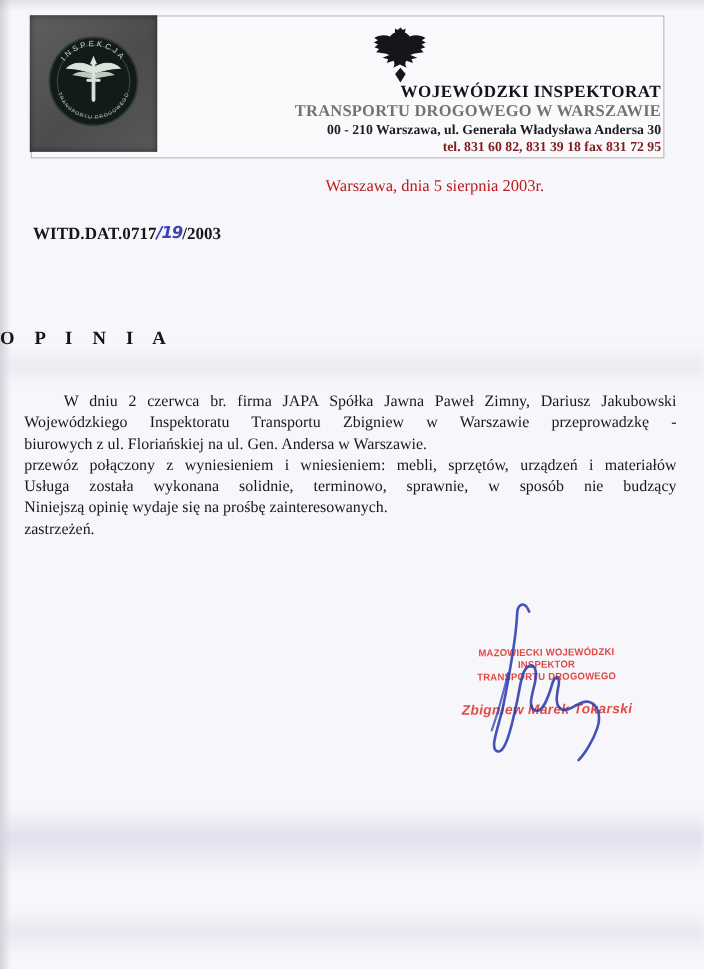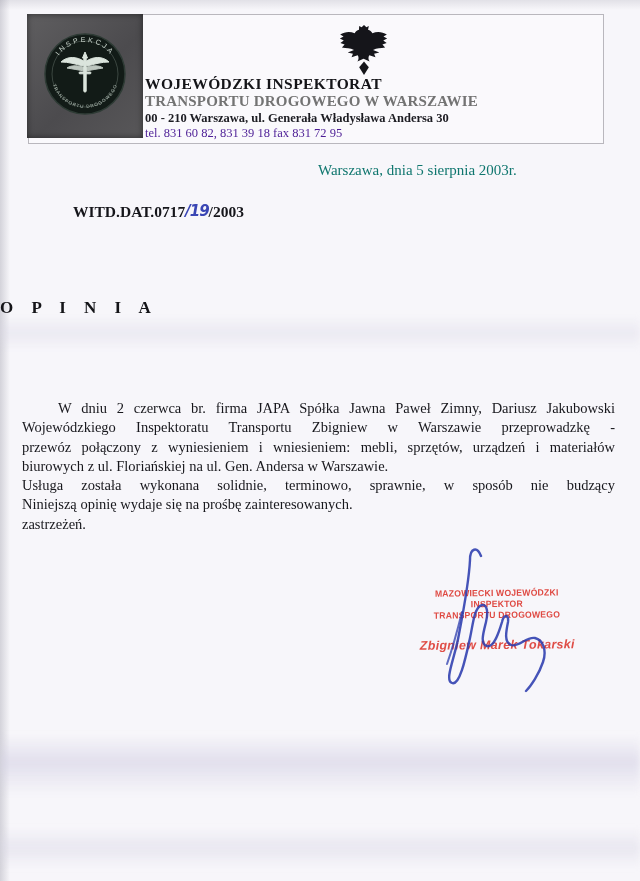--- a/index.html
+++ b/index.html
@@ -23,36 +23,36 @@
     background:linear-gradient(180deg,rgba(216,214,228,0),rgba(212,210,226,.4),rgba(216,214,228,0));}
 
   
   .letterhead{position:absolute;left:28px;top:14px;width:574px;height:128px;
     border:1px solid #b9b7bd;background:rgba(255,255,255,.35);}
   .logo-bar{position:absolute;left:-2px;top:-1px;width:116px;height:124px;
     background:linear-gradient(135deg,#5f5e60 0%,#4c4b4e 55%,#585759 100%);
     box-shadow:inset 0 0 6px rgba(0,0,0,.5);}
   .logo-emblem{position:absolute;left:16px;top:18px;width:84px;height:84px;}
   .eagle{position:absolute;left:306px;top:8px;width:58px;height:54px;}
-  .lh-text{position:absolute;left:116px;top:0;width:456px;text-align:left;}
+  .lh-text{position:absolute;left:116px;top:0;width:456px;text-align:right;}
   .org1{margin-top:60px;font-size:15.5px;font-weight:bold;letter-spacing:.4px;color:#141418;}
   .org2{font-size:15px;font-weight:bold;letter-spacing:.2px;color:#737373;}
   .addr{font-size:12.5px;font-weight:600;margin-top:1px;color:#1c1c22;}
-  .tel{font-size:12.5px;font-weight:400;color:#4c1d95;}
+  .tel{font-size:12.5px;font-weight:700;color:#7f1d1d;}
 
-  .date-line{position:absolute;left:318px;top:162px;font-size:15px;color:#0f766e;}
-  .ref-line{position:absolute;left:30px;top:203px;font-size:15.5px;font-weight:600;color:#15151a;margin-left:43px;}
+  .date-line{position:absolute;left:296px;top:162px;font-size:15px;color:#b91c1c;}
+  .ref-line{position:absolute;left:30px;top:203px;font-size:15.5px;font-weight:600;color:#15151a;}
   .ref-hand{font-family:"DejaVu Sans", sans-serif;font-style:italic;font-weight:bold;
     color:#3a46b4;font-size:15px;letter-spacing:-1px;position:relative;top:-1px;}
 
   .doc-title{position:absolute;left:0;top:298px;width:640px;text-align:left;
     font-size:17px;font-weight:600;letter-spacing:7px;color:#141418;}
 
   .body-block{position:absolute;left:22px;top:356px;width:593px;
-    font-size:14.5px;line-height:19.3px;color:#17171c;margin-top:43px;}
+    font-size:14.5px;line-height:19.3px;color:#17171c;}
   .doc-line{text-align:justify;}
   .doc-line.just{text-align-last:justify;}
 
   
   .stamp{position:absolute;left:413px;top:588px;width:168px;text-align:center;
     font-family:"Liberation Sans", sans-serif;color:#dd3b33;
     transform:rotate(-.6deg);}
   .stamp-l1,.stamp-l2{font-size:9px;font-weight:bold;letter-spacing:.2px;line-height:11px;
     transform:scaleX(.96);opacity:.92;}
   .stamp-name{margin-top:17px;font-size:12.5px;font-weight:bold;font-style:italic;
@@ -113,22 +113,22 @@
 
 <div class="date-line">Warszawa, dnia 5 sierpnia 2003r.</div>
 
 <div class="ref-line"><span>WITD.DAT.0717</span><span class="ref-hand">/19</span><span>/2003</span></div>
 
 <div class="doc-title">O P I N I A</div>
 
 <div class="body-block">
     <div class="doc-line just" style="text-indent: 36px;">W dniu 2 czerwca br. firma JAPA Spółka Jawna Paweł Zimny, Dariusz Jakubowski</div>
     <div class="doc-line just">Wojewódzkiego Inspektoratu Transportu Zbigniew w Warszawie przeprowadzkę -</div>
+    <div class="doc-line">biurowych z ul. Floriańskiej na ul. Gen. Andersa w Warszawie.</div>
     <div class="doc-line just">przewóz połączony z wyniesieniem i wniesieniem: mebli, sprzętów, urządzeń i materiałów</div>
-    <div class="doc-line">biurowych z ul. Floriańskiej na ul. Gen. Andersa w Warszawie.</div>
     <div class="doc-line just">Usługa została wykonana solidnie, terminowo, sprawnie, w sposób nie budzący</div>
     <div class="doc-line">Niniejszą opinię wydaje się na prośbę zainteresowanych.</div>
     <div class="doc-line">zastrzeżeń.</div>
   </div>
 
 <div class="stamp">
   <div class="stamp-l1">MAZOWIECKI WOJEWÓDZKI INSPEKTOR</div>
   <div class="stamp-l2">TRANSPORTU DROGOWEGO</div>
   <div class="stamp-name">Zbigniew Marek Tokarski</div>
 </div>

